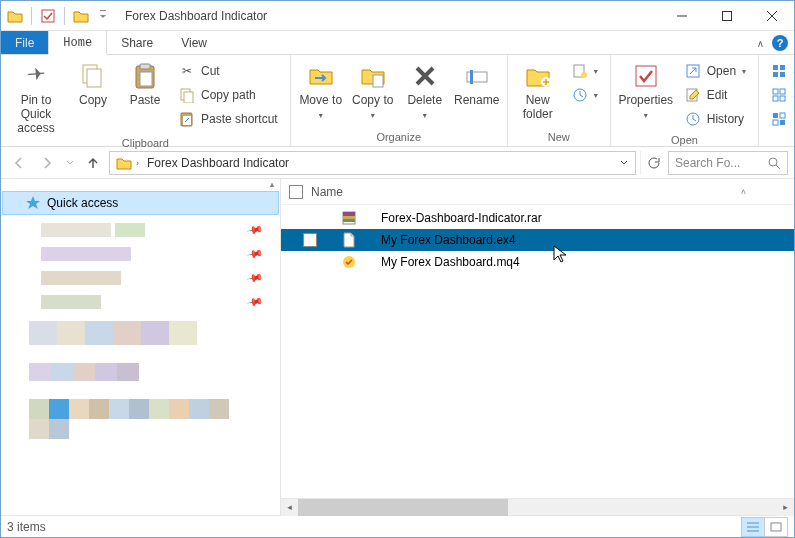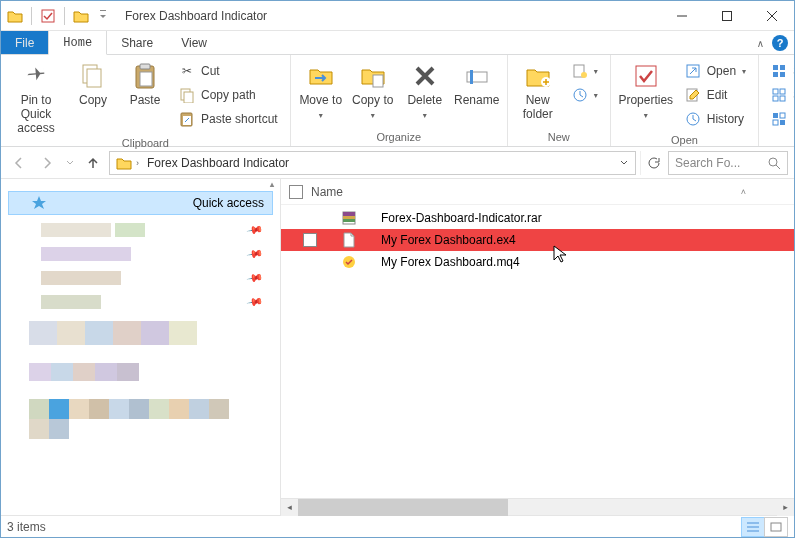--- a/index.html
+++ b/index.html
@@ -43,33 +43,33 @@
 .addrbar .seg { padding: 0 4px; display: flex; align-items: center; height: 22px; color: #333; gap: 4px; }
 .addrbar .right { margin-left: auto; display: flex; }
 .refresh { width: 24px; height: 24px; display: flex; align-items: center; justify-content: center; color: #555; border-left: 1px solid #eee; }
 .searchbox { width: 120px; height: 24px; border: 1px solid #ccc; display: flex; align-items: center; padding: 0 6px; color: #888; gap: 4px; }
 .searchbox span { flex: 1; overflow: hidden; text-overflow: ellipsis; white-space: nowrap; }
 
 
 .main { display: flex; height: 336px; }
 .tree { width: 280px; border-right: 1px solid #e5e5e5; overflow: hidden; position: relative; padding-top: 12px; }
 .tree-scroll-up { position:absolute; top:0; right:0; width:16px; text-align:center; color:#888; font-size:9px; }
-.quickaccess { display: flex; align-items: center; gap: 6px; padding: 3px 8px 3px 22px; background: #cce8ff; border: 1px solid #99d1ff; margin: 0 7px; justify-content: space-between; }
+.quickaccess { display: flex; align-items: center; gap: 6px; padding: 3px 8px 3px 22px; background: #cce8ff; border: 1px solid #99d1ff; margin: 0 1px; }
 .pinned { display: flex; flex-direction: column; gap: 2px; padding: 4px 0 0 0; }
 .pinned-row { display: flex; align-items: center; height: 22px; padding: 0 12px 0 40px; position: relative; }
 .pinned-row .pin { position: absolute; right: 18px; color: #888; font-size: 11px; transform: rotate(35deg); }
 .px { display:inline-block; height:14px; }
 .blurblock { display:flex; flex-wrap:wrap; width: 200px; margin: 8px 0 0 28px; gap:0; }
 
 .filearea { flex: 1; display: flex; flex-direction: column; position: relative; }
 .colhdr { height: 26px; display: flex; align-items: center; padding: 0 8px; gap: 8px; border-bottom: 1px solid #f0f0f0; color: #555; }
 .colhdr .cb { width: 14px; height: 14px; border: 1px solid #888; }
 .filelist { flex: 1; overflow: hidden; padding: 2px 0; }
 .filerow { height: 22px; display: flex; align-items: center; padding: 0 8px 0 22px; gap: 24px; }
-.filerow.sel { background: #ef4444; }
+.filerow.sel { background: #0369a1; }
 .filerow .cb { width: 14px; height: 14px; border: 1px solid #888; background: #fff; }
 .filerow .fico { width: 16px; height: 16px; display:flex; align-items:center; justify-content:center; }
 .hscroll { height: 17px; border-top: 1px solid #e5e5e5; display: flex; align-items: center; background: #f0f0f0; }
 .hscroll .sbtn { width: 17px; height: 17px; display:flex; align-items:center; justify-content:center; font-size:9px; color:#666; background:#f0f0f0; }
 .hscroll .thumb { height: 17px; background: #cdcdcd; flex: 0 0 210px; }
 .hscroll .track { flex: 1; }
 .cursor { position: absolute; left: 272px; top: 66px; font-size: 16px; color:#000; pointer-events:none; }
 
 
 .statusbar { height: 23px; border-top: 1px solid #e5e5e5; display: flex; align-items: center; padding: 0 6px; color: #555; }

